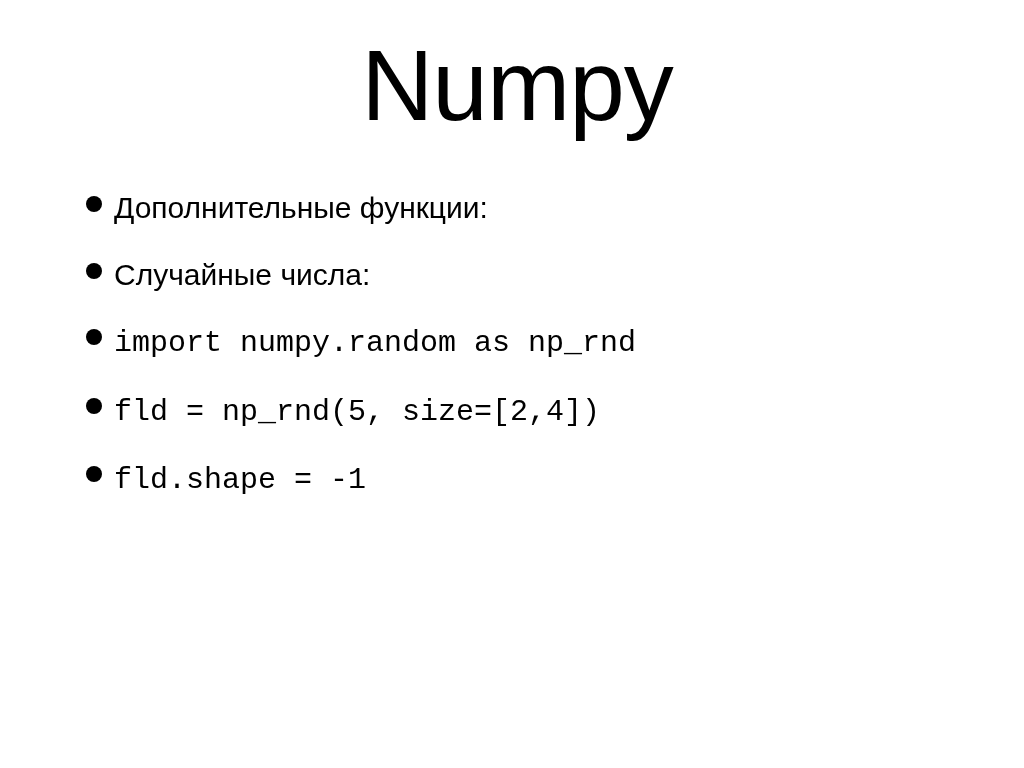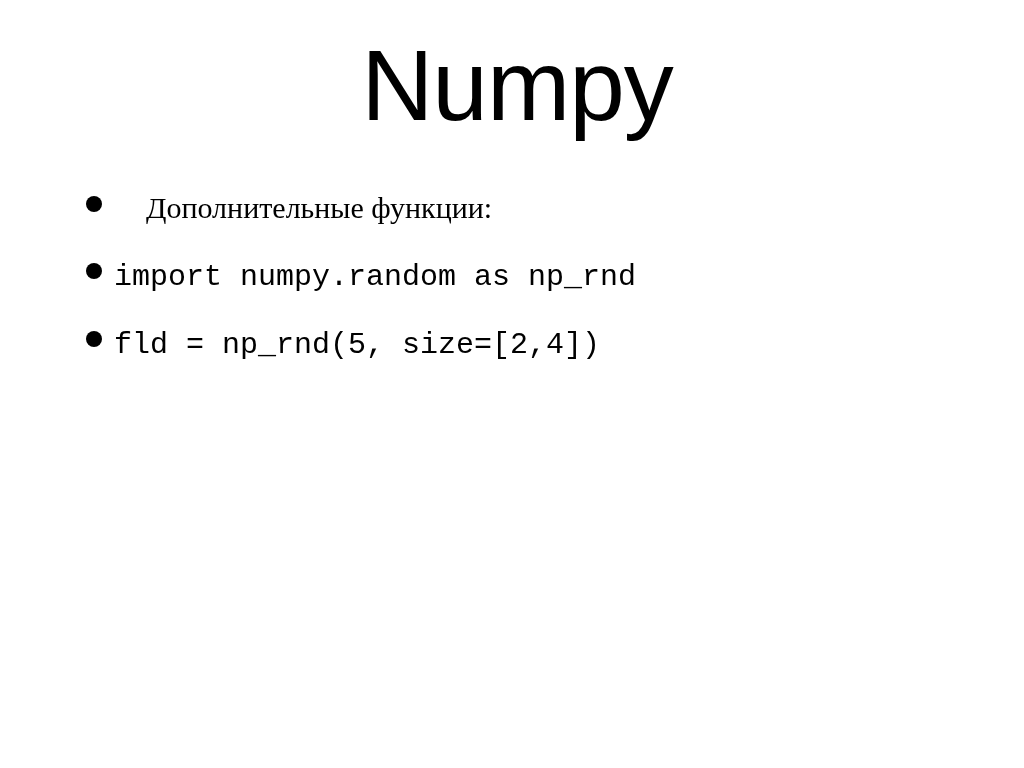--- a/index.html
+++ b/index.html
@@ -39,26 +39,28 @@
   ul.bullets li::before {
     content: "";
     position: absolute;
     left: 6px;
     top: 0.18em;
     width: 16px;
     height: 16px;
     background: #000;
     border-radius: 50%;
   }
-  .sans { font-family: Liberation Serif, serif; margin-left: 32px; }
+  .sans { font-family: Liberation Sans, sans-serif; }
   .mono { font-family: "Courier New", Courier, monospace; }
 </style>
 </head>
 <body>
 
 <div class="slide">
   <h1 class="title">Numpy</h1>
   <ul class="bullets">
     <li><span class="sans">Дополнительные функции:</span></li>
+    <li><span class="sans">Случайные числа:</span></li>
     <li><span class="mono">import numpy.random as np_rnd</span></li>
     <li><span class="mono">fld = np_rnd(5, size=[2,4])</span></li>
+    <li><span class="mono">fld.shape = -1</span></li>
   </ul>
 </div>
 
 </body></html>

